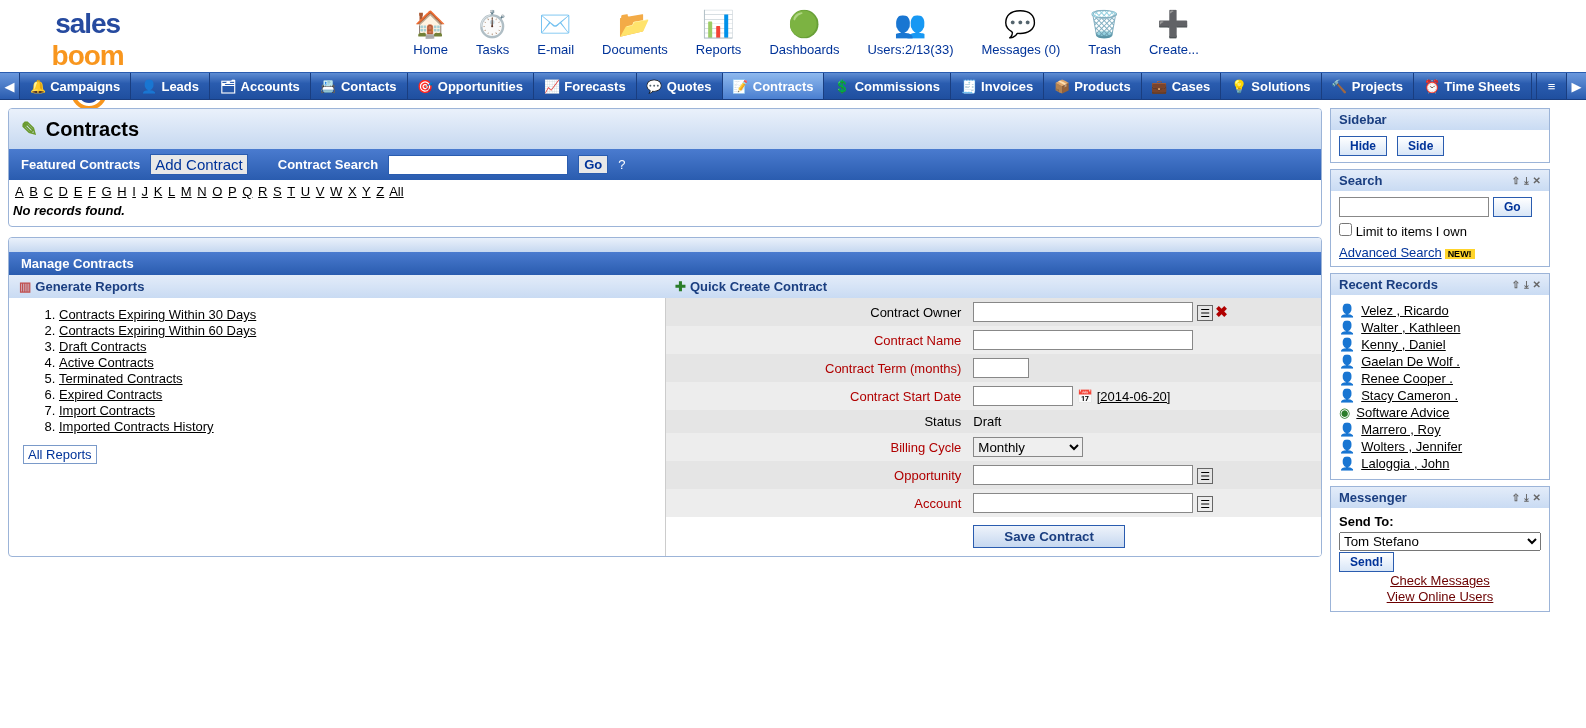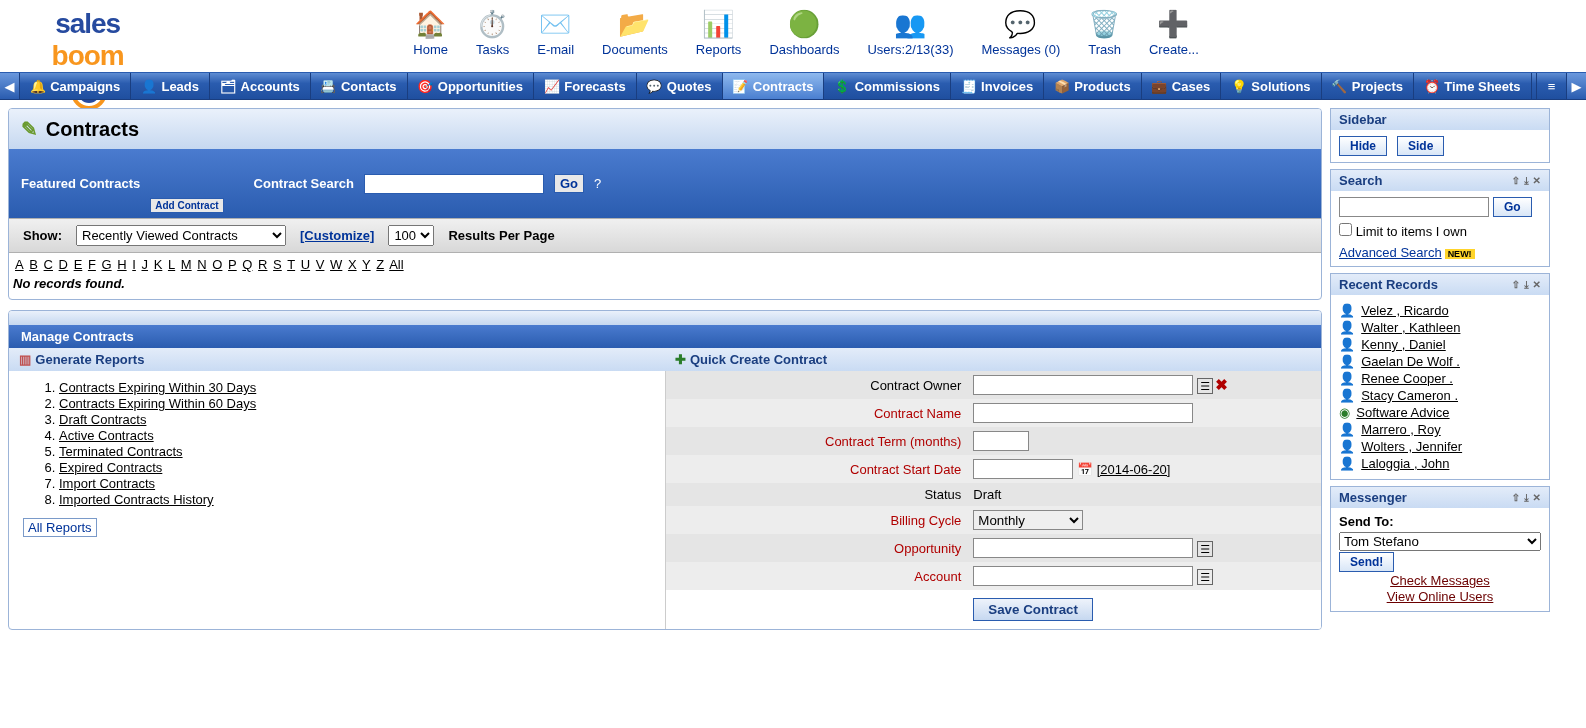--- a/index.html
+++ b/index.html
@@ -35,21 +35,21 @@
 .sidebar { width: 220px; }
 
 
 .panel { border: 1px solid #9cb4d8; border-radius: 4px; margin-bottom: 10px; background: #fff; overflow:hidden; }
 .panel-head-light { background: linear-gradient(#eaf1fb, #c6d8f0); padding: 8px 12px; display:flex; align-items:center; }
 .panel-head-light h2 { font-size: 20px; font-weight: bold; color: #000; display:flex; align-items:center; gap:8px; }
 .panel-head-blue { background: linear-gradient(#4a7bcf, #2a5caf); color: #fff; font-weight: bold; padding: 4px 12px; display:flex; align-items:center; position:relative; }
 
 .featured-bar { background: linear-gradient(#4a7bcf, #2a5caf); color: #fff; padding: 5px 12px; display:flex; align-items:center; gap:10px; position:relative; }
 .featured-bar b { font-weight:bold; }
-.btn-add { background:#e8e8e8; border:1px solid #2a5caf; color:#003399; font-weight:bold; padding:1px 4px; cursor:pointer; font-size:10px;margin-top:44px; }
+.btn-add { background:#e8e8e8; border:1px solid #2a5caf; color:#003399; font-weight:normal; padding:1px 4px; cursor:pointer; font-size:15px; }
 .search-box { background:#fff; border:1px solid #2a5caf; height:20px; width:180px; }
 .btn-go { background:#e8e8e8; border:1px solid #2a5caf; color:#003399; font-weight:bold; padding:1px 5px; cursor:pointer; font-size:13px; }
 
 .filter-bar { background: linear-gradient(#f0f0f0, #d8d8d8); padding: 6px 14px; display:flex; align-items:center; gap:14px; border-top:1px solid #b0b0b0; border-bottom:1px solid #b0b0b0;}
 .filter-bar select { font-size:13px; padding:1px; }
 .filter-bar .customize { font-weight:bold; text-decoration:underline; cursor:pointer; }
 
 .az-bar { padding: 4px 6px; }
 .az-bar a { text-decoration: underline; margin-right: 2px; color:#000; }
 .norec { font-style: italic; font-weight:bold; padding: 0 0 8px 4px; }
@@ -72,21 +72,21 @@
 .form-table td { padding:4px 6px; vertical-align:middle; }
 .form-table td.lbl { text-align:right; width:46%; }
 .form-table td.lbl.req { color:#b00000; }
 .form-table input[type=text]{ width:220px; height:20px; border:1px solid #888; background:#fff; }
 .form-table input.small { width:56px; }
 .form-table input.med { width:100px; }
 .form-table .pickicon { display:inline-block; width:16px; height:16px; border:1px solid #666; margin-left:4px; cursor:pointer; text-align:center; line-height:14px; font-size:11px; }
 .form-table .delicon { color:#b00000; margin-left:2px; cursor:pointer; font-weight:bold; font-size:15px; }
 .form-table select { height:20px; border:1px solid #888; }
 .save-row td { text-align:left; padding:8px 6px; background:#fff; }
-.btn-save { background: linear-gradient(#eef3fb,#c6d8f0); border:1px solid #2a5caf; color:#1a3e80; font-weight:bold; padding:3px 14px; cursor:pointer; }
+.btn-save { background: linear-gradient(#eef3fb,#c6d8f0); border:1px solid #2a5caf; color:#1a3e80; font-weight:bold; padding:3px 30px; cursor:pointer; }
 
 
 .side-panel { border:1px solid #9cb4d8; margin-bottom:6px; }
 .side-head { background: linear-gradient(#e3ecf9,#c9dbf3); padding:3px 8px; font-weight:bold; color:#1a3e80; display:flex; align-items:center; justify-content:space-between; }
 .side-head .icons { display:flex; gap:4px; font-size:10px; color:#666; }
 .side-head .icons span{ cursor:pointer; }
 .side-body { padding:6px 8px; }
 .btn-rect { border:1px solid #2a5caf; background: linear-gradient(#fff,#d8e6f7); color:#003399; font-weight:bold; padding:2px 10px; cursor:pointer; font-size:12px; }
 .side-body .row { display:flex; align-items:center; gap:6px; margin:2px 0; }
 .side-body .row a { text-decoration:underline; color:#000; }
@@ -193,27 +193,20 @@
           </h2>
       </div>
       <div class="featured-bar">
         <b>Featured Contracts</b>
         <span class="btn-add">Add Contract</span>
         <b style="margin-left:20px;">Contract Search</b>
         <input type="text" class="search-box" style="">
         <span class="btn-go">Go</span>
         <span class="help">?</span>
       </div>
-      <div class="filter-bar">
-        <b>Show:</b>
-        <select style="width:210px;"><option>Recently Viewed Contracts</option></select>
-        <a class="customize">[Customize]</a>
-        <select><option>100</option></select>
-        <b>Results Per Page</b>
-      </div>
       <div class="az-bar" id="azbar"><a>A</a> <a>B</a> <a>C</a> <a>D</a> <a>E</a> <a>F</a> <a>G</a> <a>H</a> <a>I</a> <a>J</a> <a>K</a> <a>L</a> <a>M</a> <a>N</a> <a>O</a> <a>P</a> <a>Q</a> <a>R</a> <a>S</a> <a>T</a> <a>U</a> <a>V</a> <a>W</a> <a>X</a> <a>Y</a> <a>Z</a> <a>All</a> </div>
       <div class="norec">No records found.</div>
     </div>
 
     <div class="panel">
       <div class="panel-head-light" style="height:14px;padding:2px;"></div>
       <div class="panel-head-blue">
         <span>Manage Contracts</span>
       </div>
       <div style="display:flex;">

